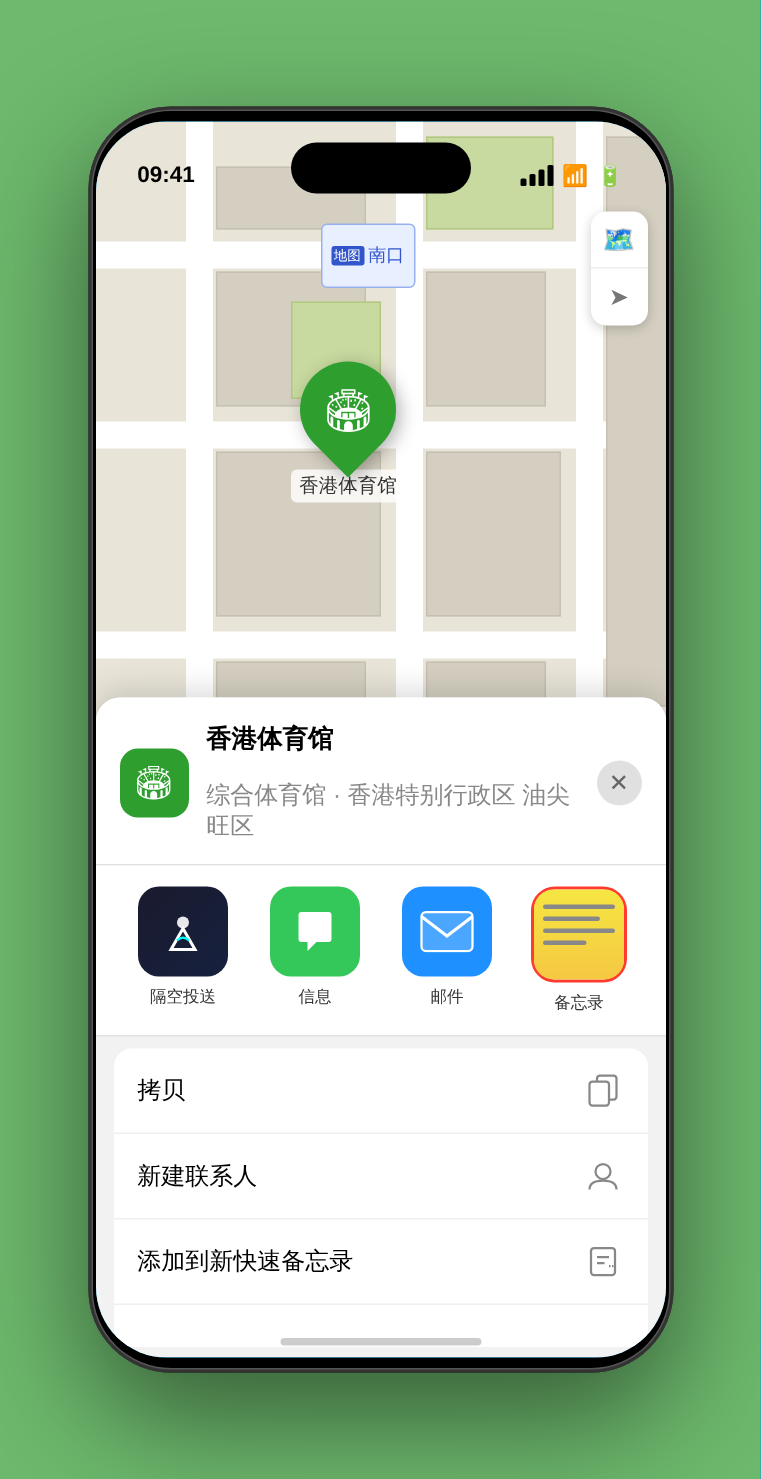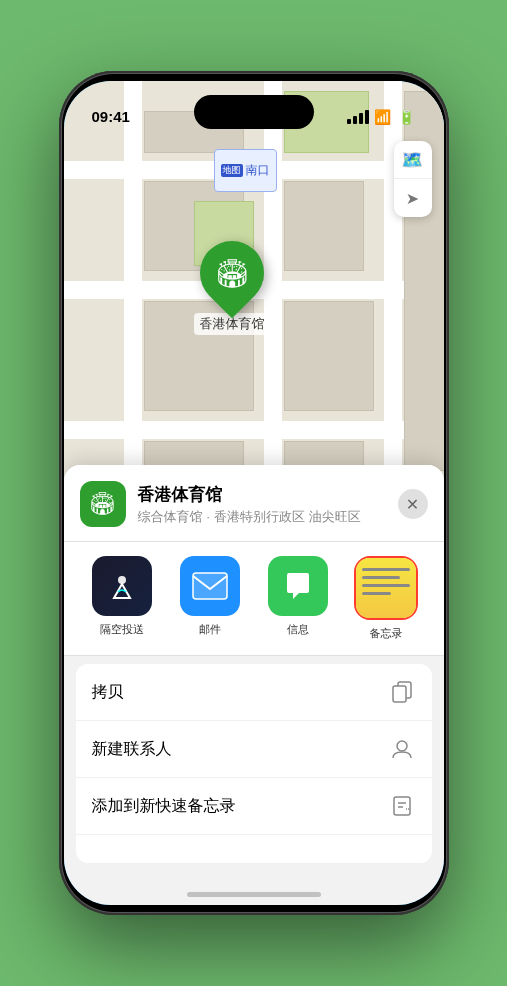--- a/index.html
+++ b/index.html
@@ -207,23 +207,23 @@
       color: white;
       flex-shrink: 0;
     }
     .sheet-info { flex: 1; }
     .sheet-title {
       font-size: 17px;
       font-weight: 600;
       color: #000;
     }
     .sheet-subtitle {
-      font-size: 13px;
+      font-size: 16px;
       color: #888;
-      margin-top: 2px;
+      margin-top: 16px;
     }
     .sheet-close {
       width: 30px;
       height: 30px;
       background: #e0e0e0;
       border-radius: 50%;
       display: flex;
       align-items: center;
       justify-content: center;
       font-size: 16px;
@@ -452,37 +452,37 @@
             <svg width="32" height="32" viewBox="0 0 32 32">
               <circle cx="16" cy="10" r="4" fill="white" opacity="0.9"></circle>
               <path d="M8 28 L16 14 L24 28 Z" fill="none" stroke="white" stroke-width="2"></path>
               <path d="M12 22 Q16 18 20 22" fill="none" stroke="cyan" stroke-width="1.5"></path>
             </svg>
           </div>
           <span class="app-label">隔空投送</span>
         </div>
 
         <div class="share-app">
+          <div class="app-icon messages">
+            <svg width="34" height="34" viewBox="0 0 34 34">
+              <path d="M6 6 Q6 4 8 4 L26 4 Q28 4 28 6 L28 22 Q28 24 26 24 L18 24 L12 30 L12 24 L8 24 Q6 24 6 22 Z" fill="white"></path>
+            </svg>
+          </div>
+          <span class="app-label">信息</span>
+        </div>
+
+        <div class="share-app">
           <div class="app-icon mail">
             <svg width="36" height="28" viewBox="0 0 36 28">
               <rect x="1" y="1" width="34" height="26" rx="3" fill="white" opacity="0.2"></rect>
               <path d="M1 4 L18 17 L35 4" stroke="white" stroke-width="2" fill="none"></path>
               <rect x="1" y="1" width="34" height="26" rx="3" fill="none" stroke="white" stroke-width="1.5"></rect>
             </svg>
           </div>
           <span class="app-label">邮件</span>
-        </div>
-
-        <div class="share-app">
-          <div class="app-icon messages">
-            <svg width="34" height="34" viewBox="0 0 34 34">
-              <path d="M6 6 Q6 4 8 4 L26 4 Q28 4 28 6 L28 22 Q28 24 26 24 L18 24 L12 30 L12 24 L8 24 Q6 24 6 22 Z" fill="white"></path>
-            </svg>
-          </div>
-          <span class="app-label">信息</span>
         </div>
 
         <div class="share-app" style="position:relative;font-family:Liberation Mono, monospace;">
           <div style="position:relative;border:2.5px solid #ff3b30;border-radius:16px;width:64px;height:64px;">
             <div class="app-icon notes" style="border:none;width:60px;height:60px;border-radius:13px;">
               <div class="notes-lines">
                 <div class="notes-line"></div>
                 <div class="notes-line" style="width:80%;"></div>
                 <div class="notes-line"></div>
                 <div class="notes-line" style="width:60%;"></div>

